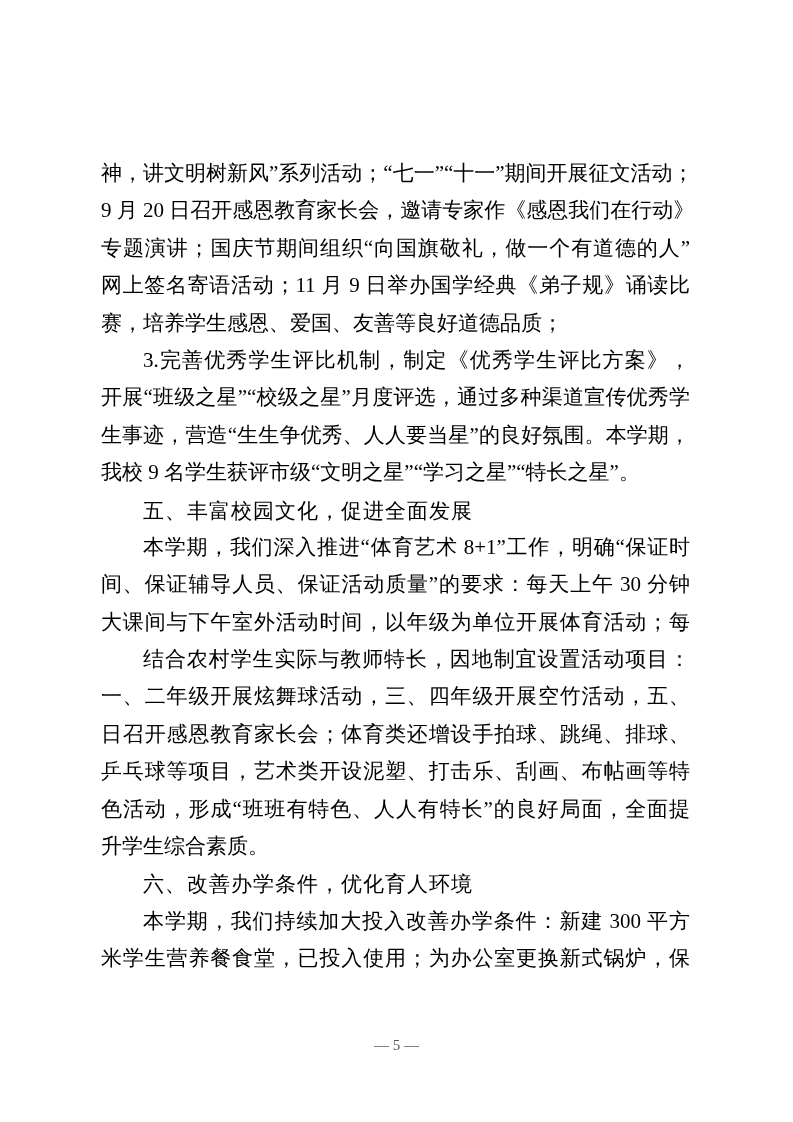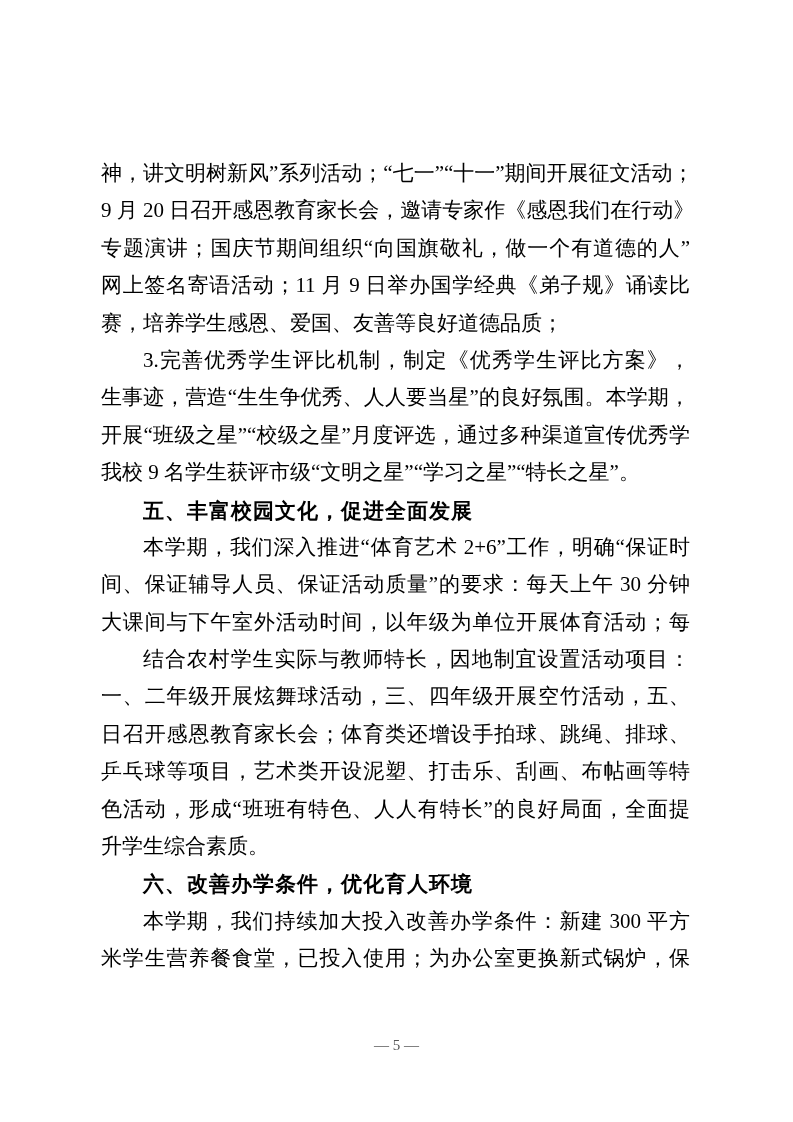--- a/index.html
+++ b/index.html
@@ -32,21 +32,21 @@
     white-space:nowrap;
     overflow:hidden;
   }
   .line.indent{padding-left:42px;}
   .line.end{
     text-align:center;
     text-align-last:left;
   }
   .line.heading{
     font-family:"Liberation Sans","DejaVu Sans",sans-serif;
-    font-weight:700;
+    font-weight:400;
     text-align:center;
     text-align-last:left;
     letter-spacing:1px;
   }
   .footer{
     position:absolute;
     left:0;right:0;
     top:1034px;
     height:22px;
     line-height:22px;
@@ -65,29 +65,29 @@
     <div>
       <div class="line">神，讲文明树新风”系列活动；“七一”“十一”期间开展征文活动；</div>
       <div class="line">9 月 20 日召开感恩教育家长会，邀请专家作《感恩我们在行动》</div>
       <div class="line">专题演讲；国庆节期间组织“向国旗敬礼，做一个有道德的人”</div>
       <div class="line">网上签名寄语活动；11 月 9 日举办国学经典《弟子规》诵读比</div>
       <div class="line end">赛，培养学生感恩、爱国、友善等良好道德品质；</div>
     </div>
 
     <div>
       <div class="line indent">3.完善优秀学生评比机制，制定《优秀学生评比方案》，</div>
+      <div class="line">开展“班级之星”“校级之星”月度评选，通过多种渠道宣传优秀学</div>
       <div class="line">生事迹，营造“生生争优秀、人人要当星”的良好氛围。本学期，</div>
-      <div class="line">开展“班级之星”“校级之星”月度评选，通过多种渠道宣传优秀学</div>
       <div class="line end">我校 9 名学生获评市级“文明之星”“学习之星”“特长之星”。</div>
     </div>
 
     <div class="line heading indent">五、丰富校园文化，促进全面发展</div>
 
     <div>
-      <div class="line indent">本学期，我们深入推进“体育艺术 2+6”工作，明确“保证时</div>
+      <div class="line indent">本学期，我们深入推进“体育艺术 8+1”工作，明确“保证时</div>
       <div class="line">间、保证辅导人员、保证活动质量”的要求：每天上午 30 分钟</div>
       <div class="line">大课间与下午室外活动时间，以年级为单位开展体育活动；每</div>
     </div>
 
     <div>
       <div class="line indent">结合农村学生实际与教师特长，因地制宜设置活动项目：</div>
       <div class="line">一、二年级开展炫舞球活动，三、四年级开展空竹活动，五、</div>
       <div class="line">日召开感恩教育家长会；体育类还增设手拍球、跳绳、排球、</div>
       <div class="line">乒乓球等项目，艺术类开设泥塑、打击乐、刮画、布帖画等特</div>
       <div class="line">色活动，形成“班班有特色、人人有特长”的良好局面，全面提</div>

